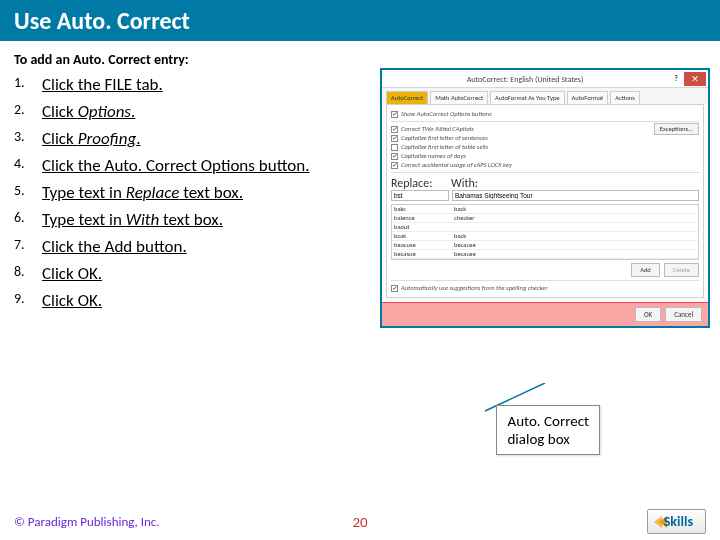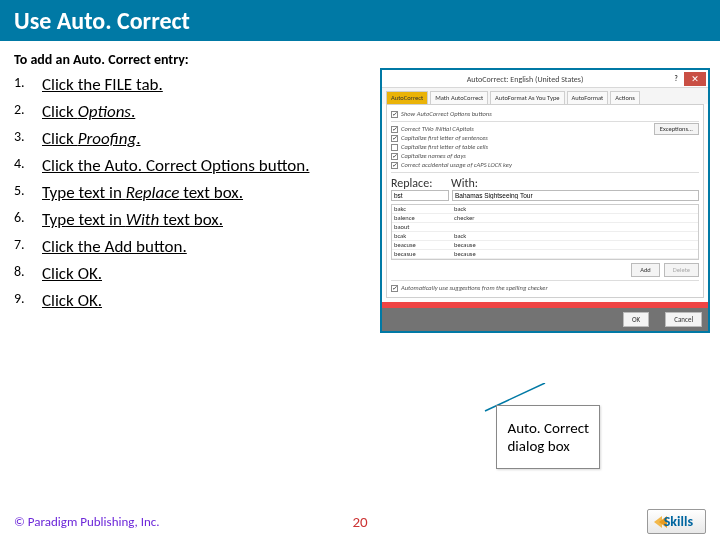--- a/index.html
+++ b/index.html
@@ -47,24 +47,24 @@
   .fld-row input { font-size:6.5px; border:1px solid #bbb; padding:1px 2px; }
   .fld-row .in1 { width:58px;}
   .fld-row .in2 { flex:1;}
   .grid { border:1px solid #ccc; height:56px; margin-top:3px; overflow:hidden;}
   .grid-row { display:flex; font-size:6.5px; border-bottom:1px solid #eee;}
   .grid-row div:first-child { width:60px; padding:0 2px;}
   .grid-row div:last-child { flex:1; padding:0 2px;}
   .btn-row { display:flex; justify-content:flex-end; gap:4px; margin-top:3px; font-size:6.5px;}
   .btn-row .b, .ds-footer .b { border:1px solid #bbb; padding:2px 8px; background:#f4f4f4;}
   .btn-row .b.disabled { color:#aaa;}
-  .ds-footer { display:flex; justify-content:flex-end; gap:16px; padding:4px 6px; background:#737373; border-top:6px solid #ef4444; font-size:7px;}
-
-  
-  .callout-box { position:absolute; right:120px; top:405px; border:1px solid #888; background:#fff; padding:13px 10px; font-size:15px; line-height:1.2; box-shadow: 1px 1px 2px rgba(0,0,0,0.15);}
+  .ds-footer { display:flex; justify-content:flex-end; gap:4px; padding:4px 6px; background:#fca5a5; border-top:1px solid #ef4444; font-size:7px;}
+
+  
+  .callout-box { position:absolute; right:120px; top:405px; border:1px solid #888; background:#fff; padding:6px 10px; font-size:15px; line-height:1.2; box-shadow: 1px 1px 2px rgba(0,0,0,0.15);}
   .callout-line { position:absolute; right:170px; top:383px; width:70px; height:30px; }
   .callout-line svg line { stroke:#0079a5; stroke-width:1.5; }
 
   
   .footer { position:absolute; bottom:6px; left:0; right:0; display:flex; align-items:center; padding:0 14px; font-size:13px; }
   .copyright { color:#6d28d9; }
   .pagenum { position:absolute; left:50%; transform:translateX(-50%); color:#c33; font-size:15px;}
   .skills-btn { margin-left:auto; display:flex; align-items:center; border:1px solid #999; background:linear-gradient(#fff,#e8e8e8); padding:3px 12px 3px 6px; font-size:14px; font-weight:700; color:#0066a0; border-radius:2px;}
   .skills-btn .arr { display:inline-flex;}
   .skills-btn .tri { width:0;height:0;border-top:6px solid transparent;border-bottom:6px solid transparent;border-right:8px solid #f2b84b; margin-right:-3px;}

